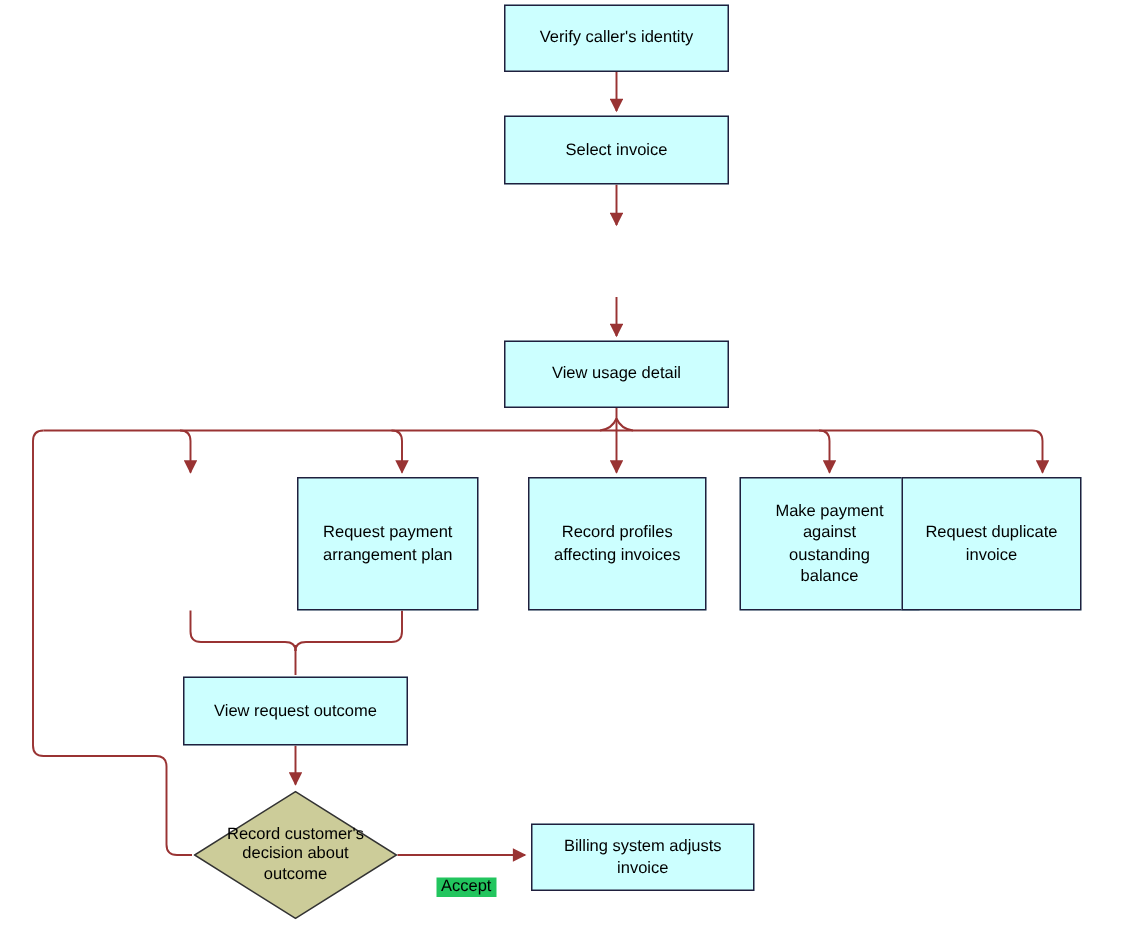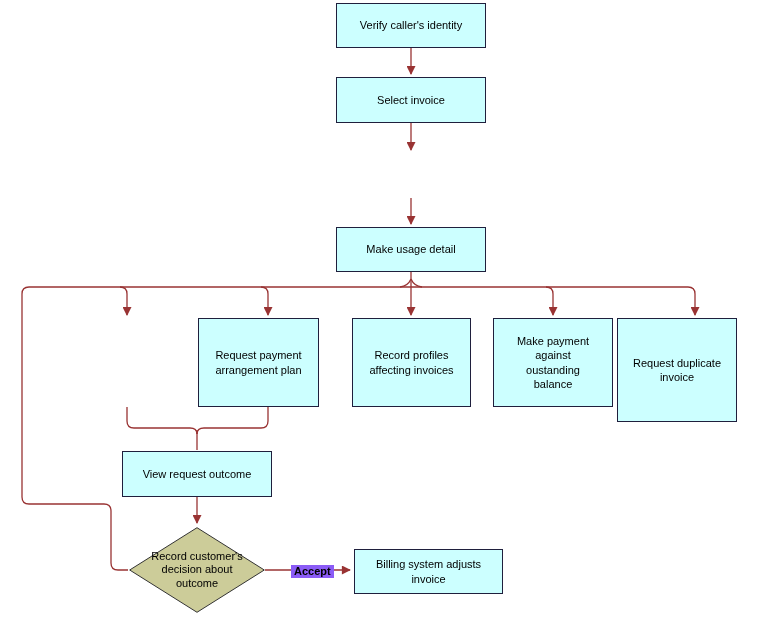--- a/index.html
+++ b/index.html
@@ -43,25 +43,24 @@
     width: 136px; height: 86px;
     display: flex;
     align-items: center;
     justify-content: center;
     text-align: center;
     line-height: 1.22;
   }
   .decision .dtext span { display: block; width: 92px; }
   .edge-label {
     position: absolute;
-    left: 291px; top: 565px;
-    background: #8b5cf6;
+    left: 291px; top: 585px;
+    background: #22c55e;
     padding: 0 3px;
     line-height: 13px;
-    font-weight: bold;
   }
 </style>
 </head>
 <body>
 
 <div class="canvas">
 
   <svg class="edges" viewBox="0 0 758 621">
     <defs>
       <marker id="arr" viewBox="0 0 10 10" refX="9" refY="5" markerWidth="10" markerHeight="9" markerUnits="userSpaceOnUse" orient="auto">
@@ -100,37 +99,37 @@
   <div class="process" style="left:336px;top:3px;width:150px;height:45px">
     <span>Verify caller's identity</span>
   </div>
 
   <div class="process" style="left:336px;top:77px;width:150px;height:46px">
     <span>Select invoice</span>
   </div>
 
 
   <div class="process" style="left:336px;top:227px;width:150px;height:45px">
-    <span>Make usage detail</span>
+    <span>View usage detail</span>
   </div>
 
 
   <div class="process" style="left:198px;top:318px;width:121px;height:89px">
     <span style="width:102px">Request payment arrangement plan</span>
   </div>
 
   <div class="process" style="left:352px;top:318px;width:119px;height:89px">
     <span style="width:102px">Record profiles affecting invoices</span>
   </div>
 
   <div class="process" style="left:493px;top:318px;width:120px;height:89px">
     <span style="width:88px">Make payment against oustanding balance</span>
   </div>
 
-  <div class="process" style="left:617px;top:318px;width:120px;height:104px">
+  <div class="process" style="left:601px;top:318px;width:120px;height:89px">
     <span style="width:106px">Request duplicate invoice</span>
   </div>
 
   <div class="process" style="left:122px;top:451px;width:150px;height:46px">
     <span>View request outcome</span>
   </div>
 
   <div class="process" style="left:354px;top:549px;width:149px;height:45px">
     <span style="width:130px">Billing system adjusts invoice</span>
   </div>

